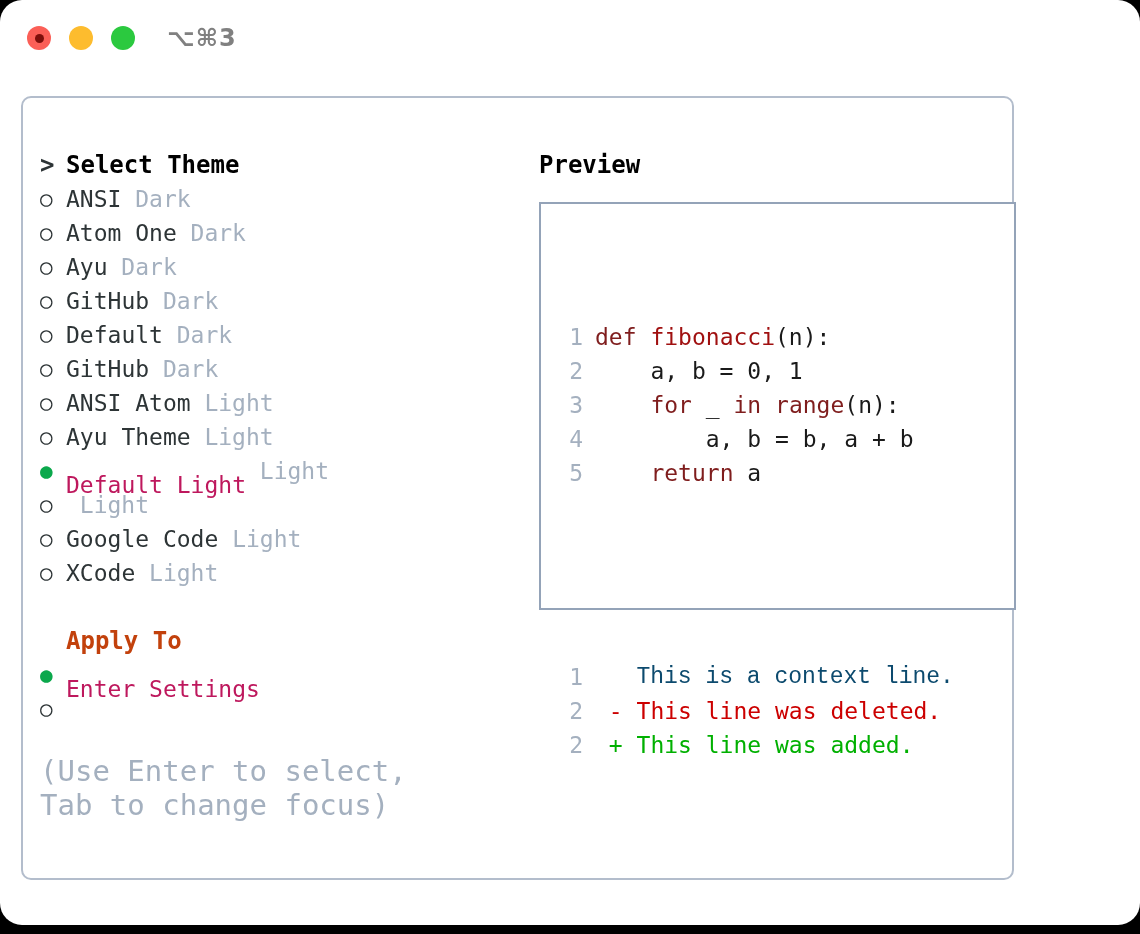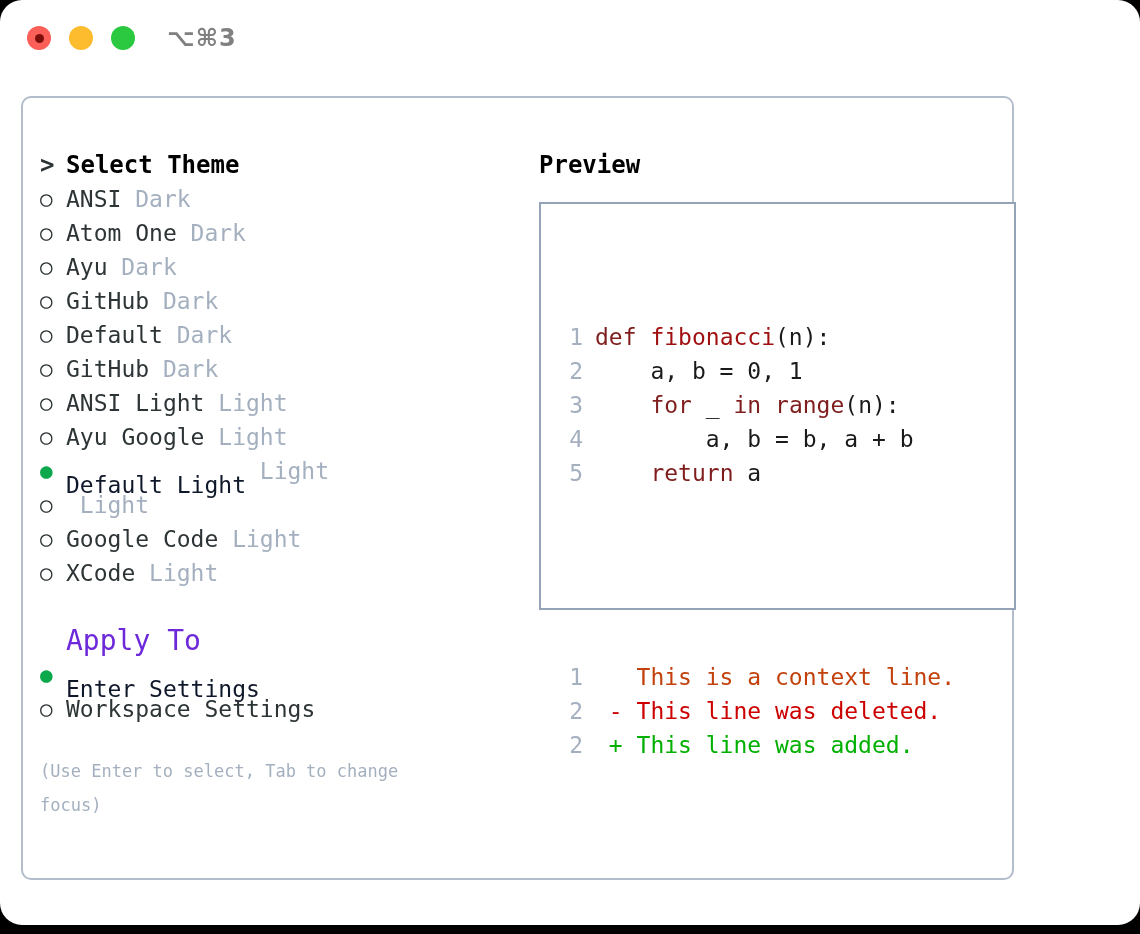--- a/index.html
+++ b/index.html
@@ -116,34 +116,34 @@
   .bullet.empty  { color: #2d3436; }
 
   .header-row {
     font-weight: 700;
     color: #000000;
     font-size: 24px;
   }
   .header-row .bullet { font-weight: 700; font-size: 24px; }
 
   .theme-name  { color: #2d3436; }
-  .theme-name.sel { color: #0f172a; margin-top: 28px; }
+  .theme-name.sel { color: #be185d; margin-top: 28px; }
   .theme-kind  { color: #a4b0bf; margin-left: 0.6em; }
 
   .section-title {
-    font-weight: 400;
-    color: #6d28d9;
-    font-size: 28px;
+    font-weight: 700;
+    color: #c2410c;
+    font-size: 24px;
   }
 
   .spacer-row { height: 34px; }
 
   .hint {
     margin-top: 28px;
-    font-size: 17px;
+    font-size: 29px;
     line-height: 34px;
     color: #a4b0bf;
     width: 420px;
   }
 
   
   .right-col {
     position: absolute;
     left: 480px;
     top: 50px;
@@ -182,21 +182,21 @@
     margin-right: 12px;
   }
   .code-text { white-space: pre; }
 
   .tok-kw   { color: #7f1d1d; }
   .tok-fn   { color: #a01010; margin-top: 48px; }
   .tok-plain{ color: #1a1a1a; }
 
   .blank-line { height: 34px; }
 
-  .diff-ctx { color: #c2410c; }
+  .diff-ctx { color: #0c4a6e; font-family: Liberation Mono, monospace; }
   .diff-del { color: #cc0000; }
   .diff-add { color: #00b000; }
 </style>
 </head>
 <body>
 
 <div class="window-card">
 
   <div class="titlebar">
     <div class="traffic">
@@ -243,26 +243,26 @@
               <span class="theme-name">Default</span>
               <span class="theme-kind">Dark</span>
             </div>
             <div class="row">
               <span class="bullet empty">○</span>
               <span class="theme-name">GitHub</span>
               <span class="theme-kind">Dark</span>
             </div>
             <div class="row">
               <span class="bullet empty">○</span>
-              <span class="theme-name">ANSI Light</span>
-              <span class="theme-kind">Light</span>
-            </div>
-            <div class="row">
-              <span class="bullet empty">○</span>
-              <span class="theme-name">Ayu Google</span>
+              <span class="theme-name">ANSI Atom</span>
+              <span class="theme-kind">Light</span>
+            </div>
+            <div class="row">
+              <span class="bullet empty">○</span>
+              <span class="theme-name">Ayu Theme</span>
               <span class="theme-kind">Light</span>
             </div>
             <div class="row">
               <span class="bullet filled">●</span>
               <span class="theme-name sel">Default Light</span>
               <span class="theme-kind">Light</span>
             </div>
             <div class="row">
               <span class="bullet empty">○</span>
               <span class="theme-kind">Light</span>
@@ -286,21 +286,20 @@
           <span class="section-title">Apply To</span>
         </div>
 
         <div id="apply-to-list">
             <div class="row">
               <span class="bullet filled">●</span>
               <span class="theme-name sel">Enter Settings</span>
             </div>
             <div class="row">
               <span class="bullet empty">○</span>
-              <span class="theme-name">Workspace Settings</span>
             </div>
           </div>
 
         <div class="hint">(Use Enter to select, Tab to change focus)</div>
       </div>
 
       <div class="right-col">
         <div class="preview-heading">Preview</div>
         <div class="preview-box">
           <div class="code-area">

